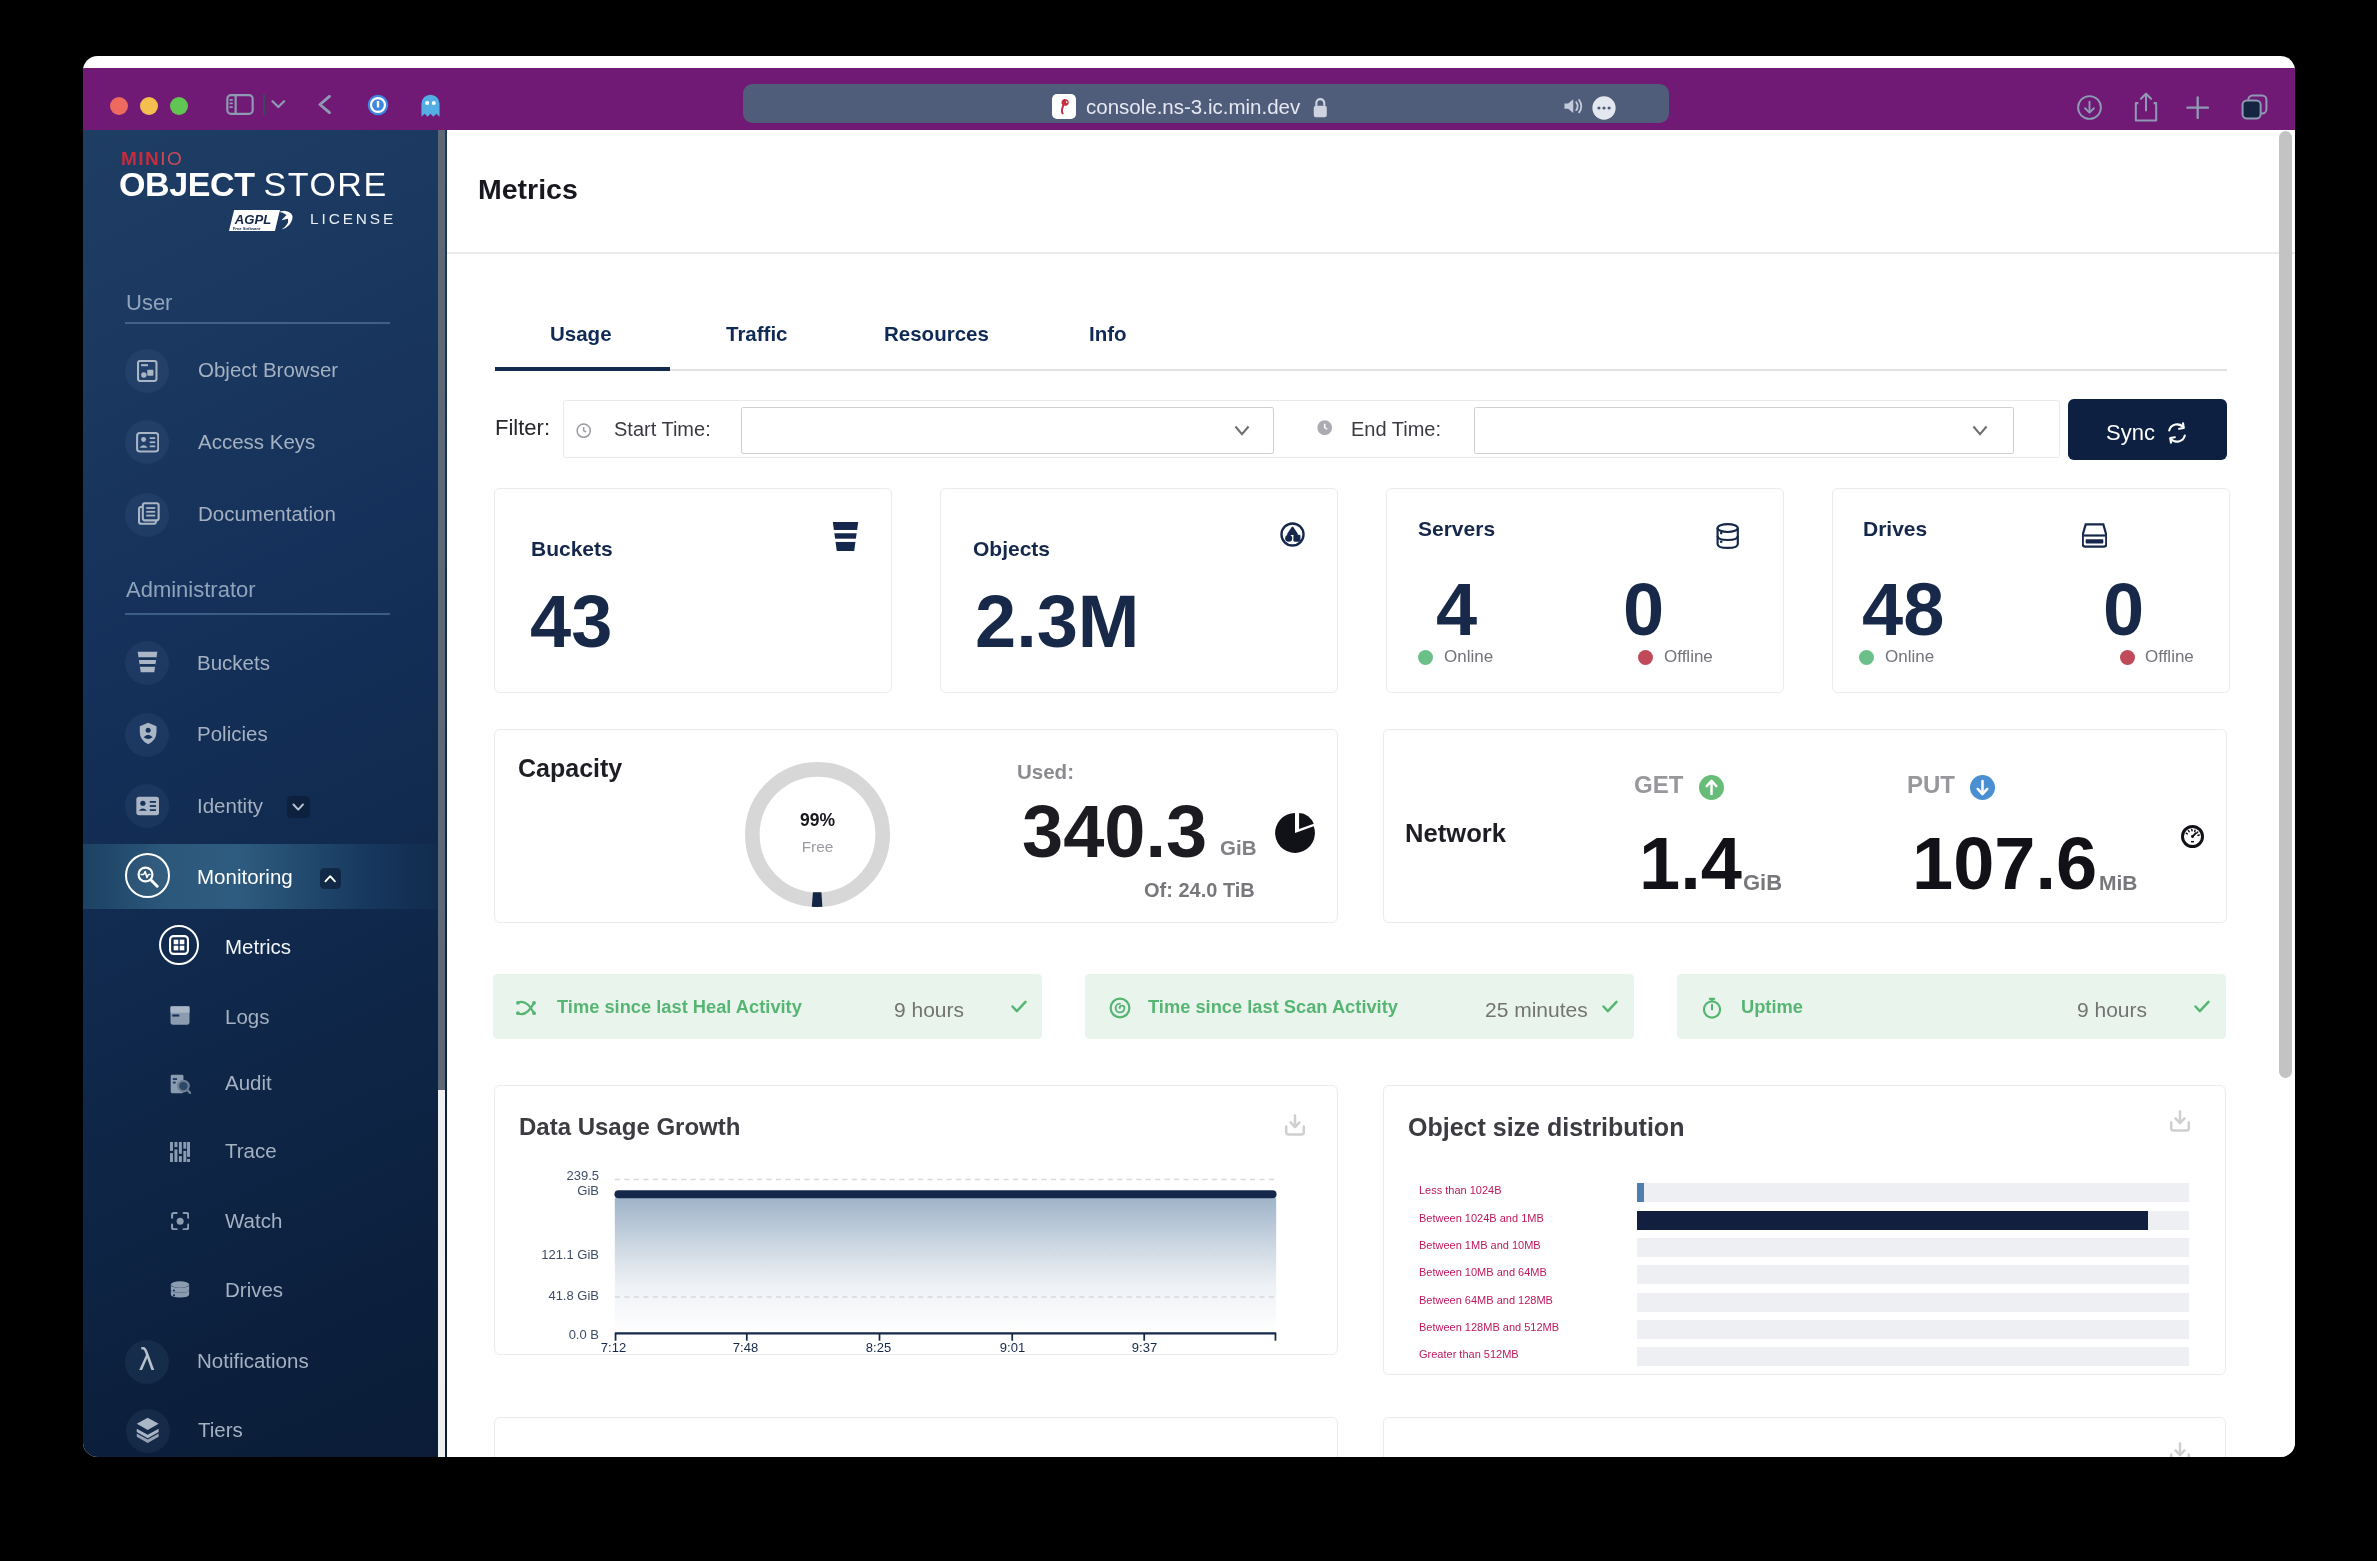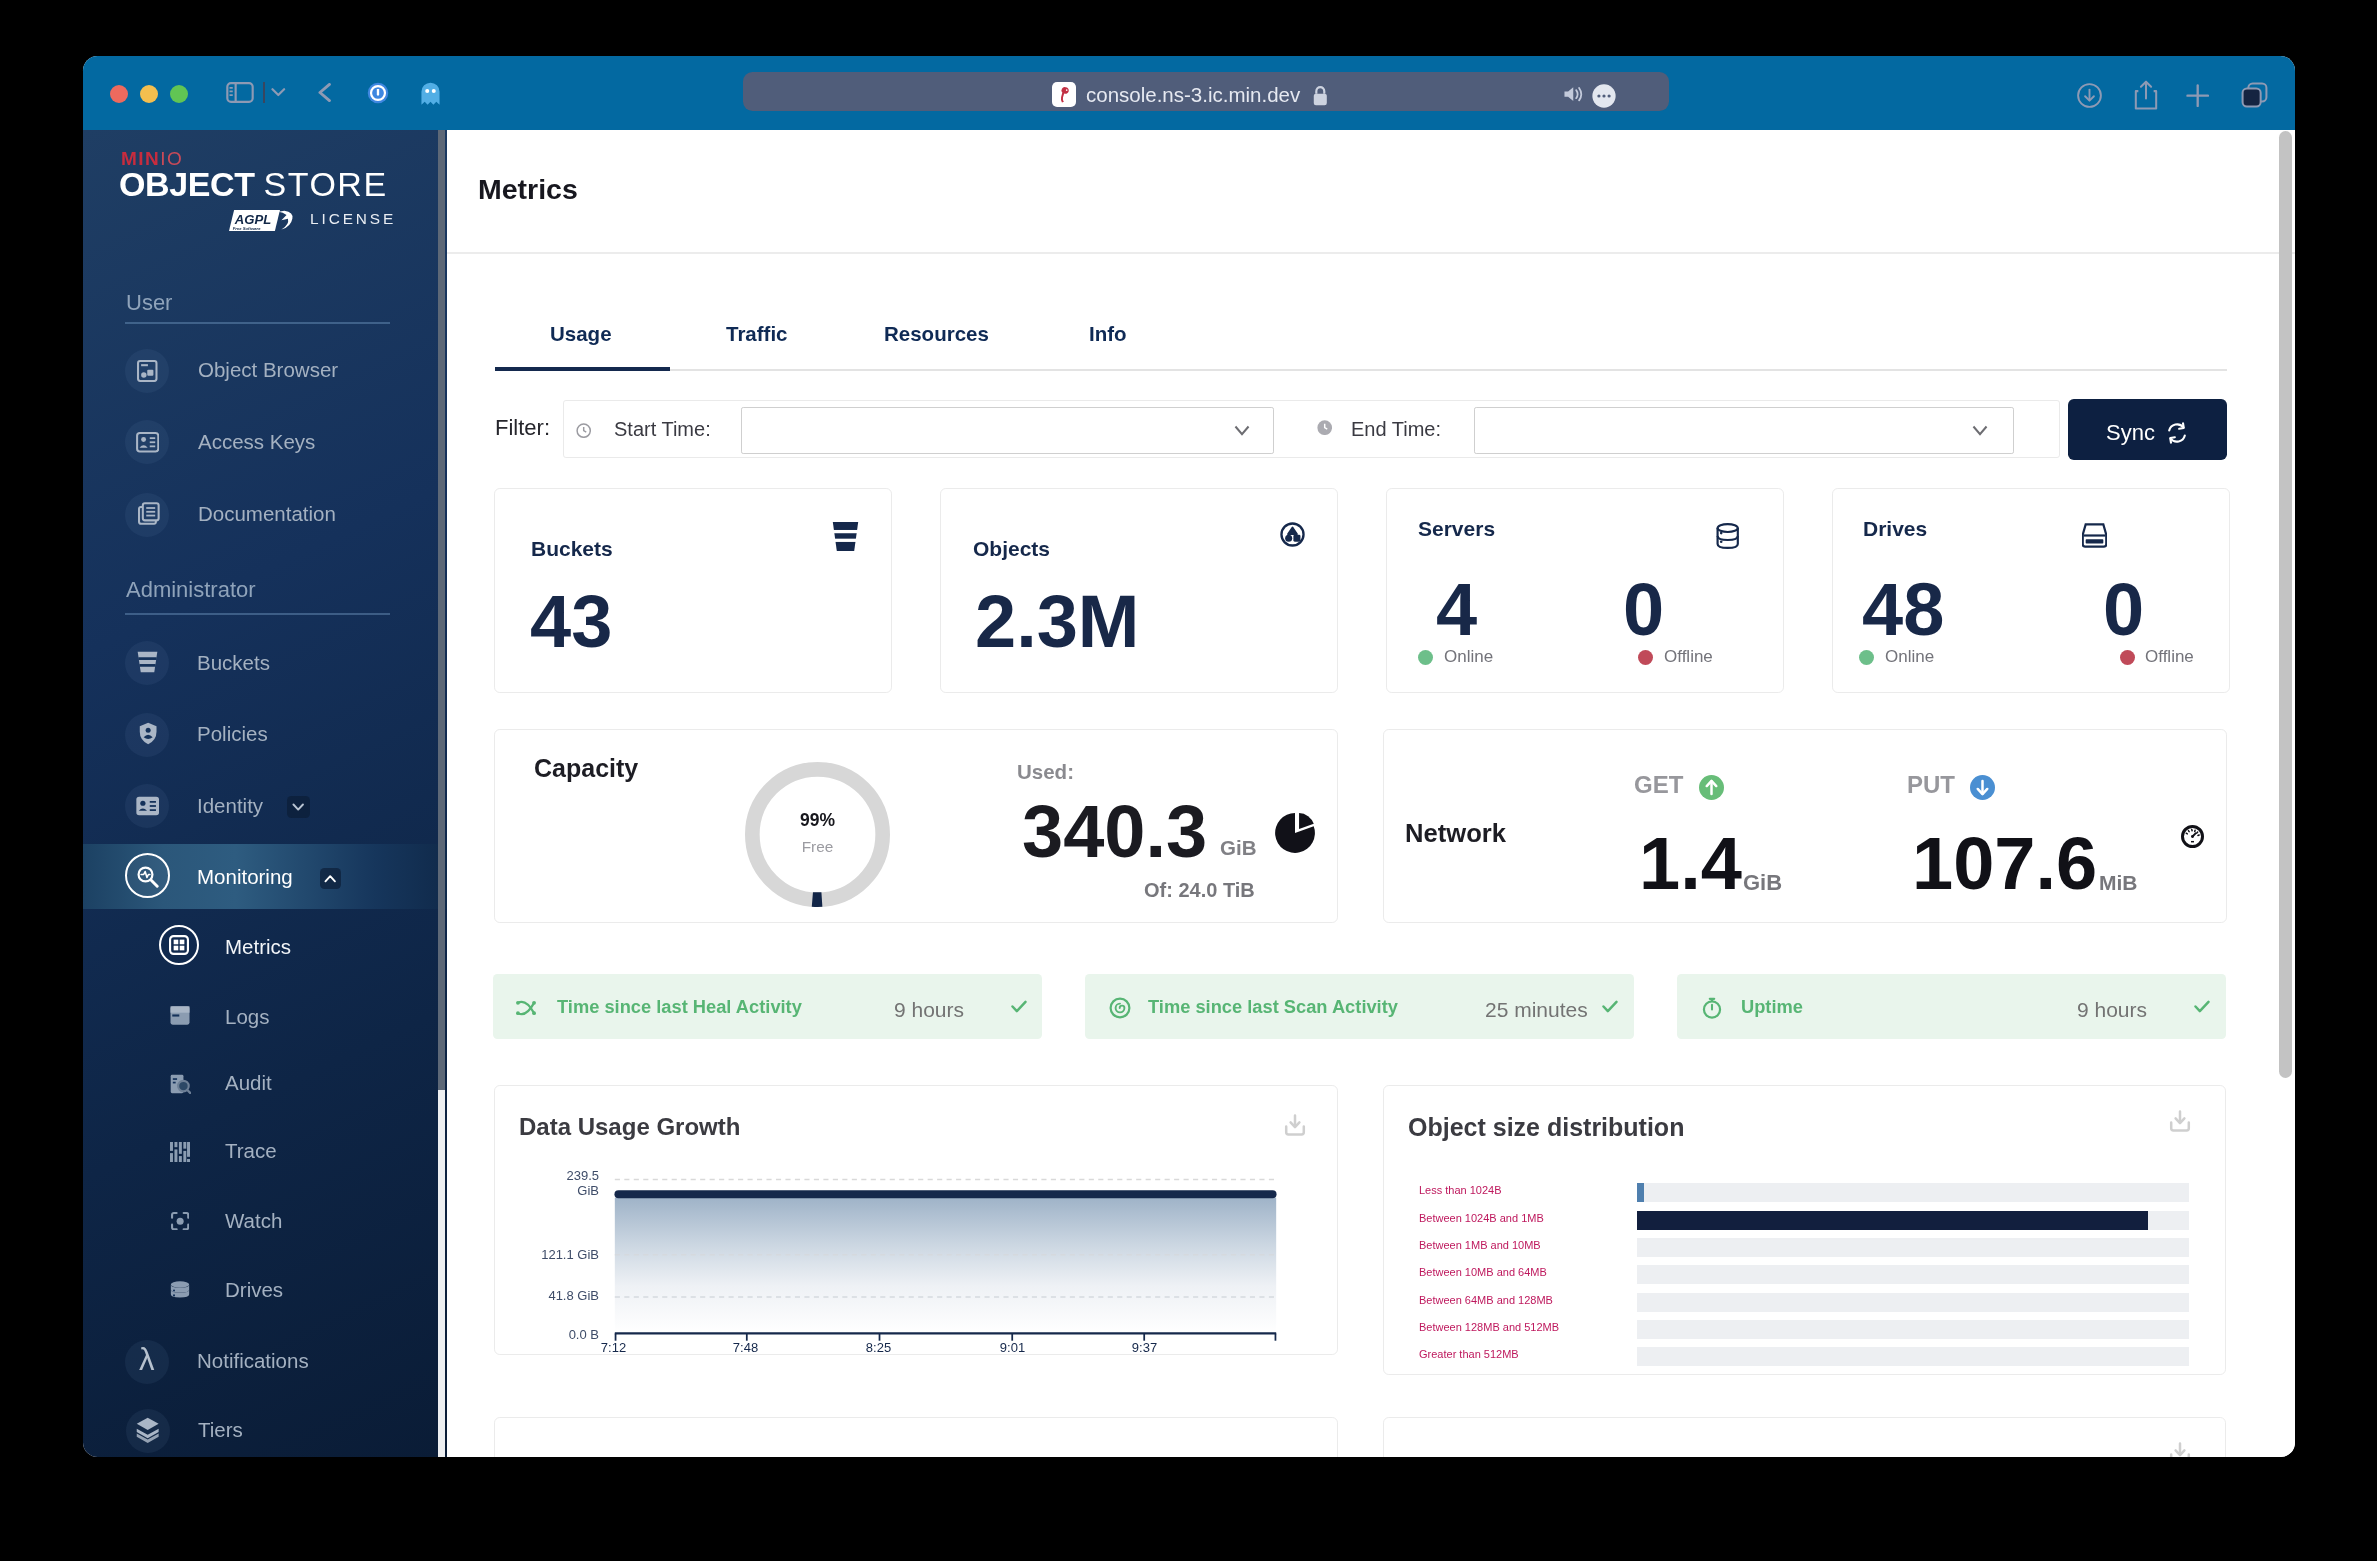--- a/index.html
+++ b/index.html
@@ -1,20 +1,20 @@
 <!DOCTYPE html>
 <html style="font-size:11.7px"><head>
 <meta charset="utf-8">
 <style>
   * { margin:0; padding:0; box-sizing:border-box; }
   html,body { width:2377px; height:1562px; background:#000; font-family:"Liberation Sans", sans-serif; }
   #stage { position:relative; width:2377px; height:1562px; background:#000; overflow:hidden; }
   #win { position:absolute; left:83px; top:56px; width:2212px; height:1401px; border-radius:14.6px; overflow:hidden; background:#fff; }
   .abs { position:absolute; }
-  #toolbar { position:absolute; left:0; top:0; width:100%; height:74px; background:#0369a1; }
+  #toolbar { position:absolute; left:0; top:12px; width:100%; height:74px; background:#701a75; }
   .tl { position:absolute; top:28.5px; width:18.3px; height:18.3px; border-radius:50%; }
   #sidebar { position:absolute; left:0; top:74px; width:364px; height:1328px;
     background:linear-gradient(155deg, #1f3e64 0%, #15315b 35%, #0e2546 70%, #0a1c36 100%); }
   .sbheading { position:absolute; font-size:22px; color:#8fa3ba; line-height:1; }
   .sbrule { position:absolute; left:42px; width:265px; height:1.5px; background:rgba(110,150,190,.45); }
   .sbitem { position:absolute; font-size:20.5px; color:#a4b1c1; line-height:1; }
   .sbcirc { position:absolute; width:44px; height:44px; border-radius:50%; background:rgba(125,160,200,.09); }
   .sbicon { position:absolute; }
   #content { position:absolute; left:364px; top:74px; width:1848px; height:1328px; background:#fff; }
   .card { position:absolute; background:#fff; border:1.5px solid #ebebeb; border-radius:5.8px; }
@@ -330,21 +330,21 @@
       <rect x="5" y="22" width="24" height="6" rx="1" fill="#15284b"></rect>
     </svg>
     <div class="bignum" style="left:1415px;top:443px;">48</div>
     <div class="bignum" style="left:1656px;top:443px;">0</div>
     <div class="dot" style="left:1412px;top:520px;background:#6dbf8a;"></div>
     <div class="statlabel" style="left:1438px;top:518px;">Online</div>
     <div class="dot" style="left:1673px;top:520px;background:#c04a59;"></div>
     <div class="statlabel" style="left:1698px;top:518px;">Offline</div>
     <div class="card" style="left:47px;top:599px;width:844px;height:194px;"></div>
     <div class="card" style="left:936px;top:599px;width:844px;height:194px;"></div>
-    <div class="abs" style="left:71px;top:626px;font-size:25px;font-weight:bold;color:#1d1d24;line-height:1;margin-left:16px;">Capacity</div>
+    <div class="abs" style="left:71px;top:626px;font-size:25px;font-weight:bold;color:#1d1d24;line-height:1;">Capacity</div>
     <svg class="abs" style="left:298px;top:632px;" width="145" height="145" viewBox="0 0 198 198">
       <circle cx="99" cy="99" r="89" fill="none" stroke="#d7d7d7" stroke-width="20"></circle>
       <path d="M 92 187.7 A 89 89 0 0 0 105 187.8" fill="none" stroke="#122547" stroke-width="20"></path>
     </svg>
     <div class="abs" style="left:298px;top:682px;width:145px;text-align:center;font-size:17.5px;font-weight:bold;color:#17171d;line-height:1;">99%</div>
     <div class="abs" style="left:298px;top:709px;width:145px;text-align:center;font-size:15.4px;color:#9b9ba1;line-height:1;">Free</div>
     <div class="abs" style="left:570px;top:632px;font-size:20.5px;font-weight:bold;color:#8a8a8f;line-height:1;">Used:</div>
     <div class="abs" style="left:575px;top:665px;font-size:74px;font-weight:bold;color:#1b1b21;line-height:1;">340.3</div>
     <div class="abs" style="left:773px;top:708px;font-size:20.5px;font-weight:bold;color:#808085;line-height:1;">GiB</div>
     <svg class="abs" style="left:827px;top:682px;" width="42" height="42" viewBox="0 0 57 57">

